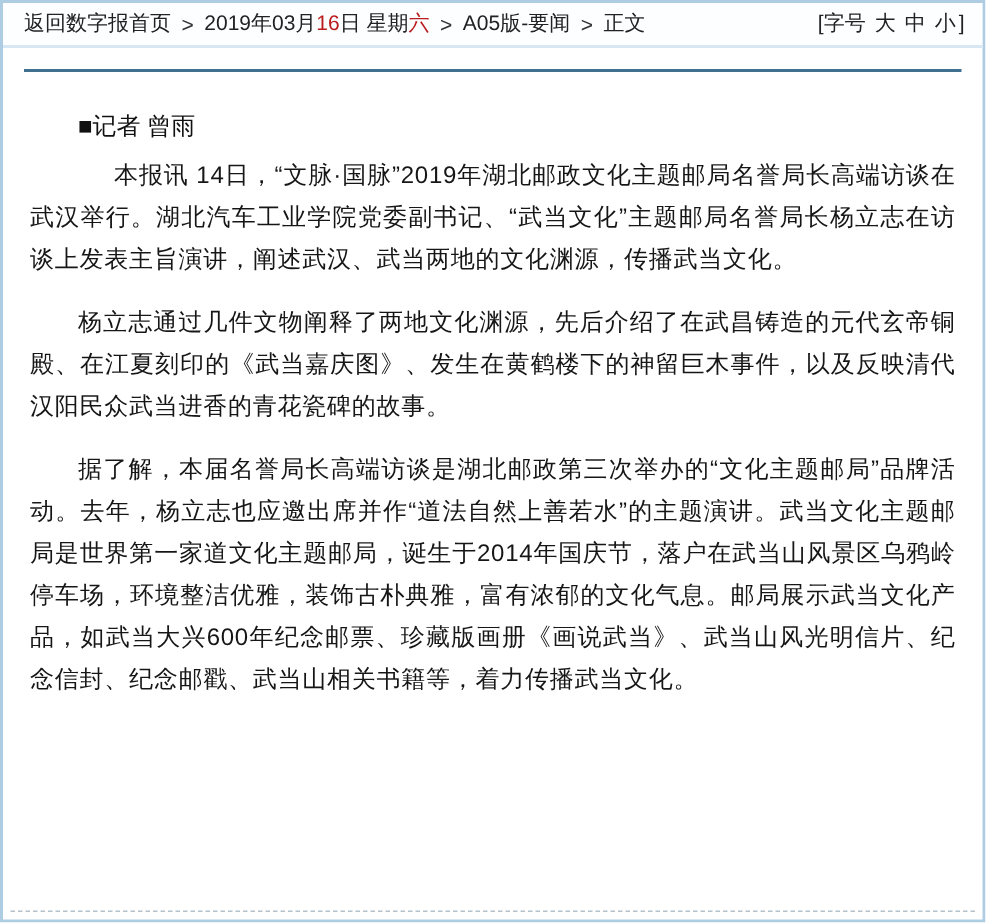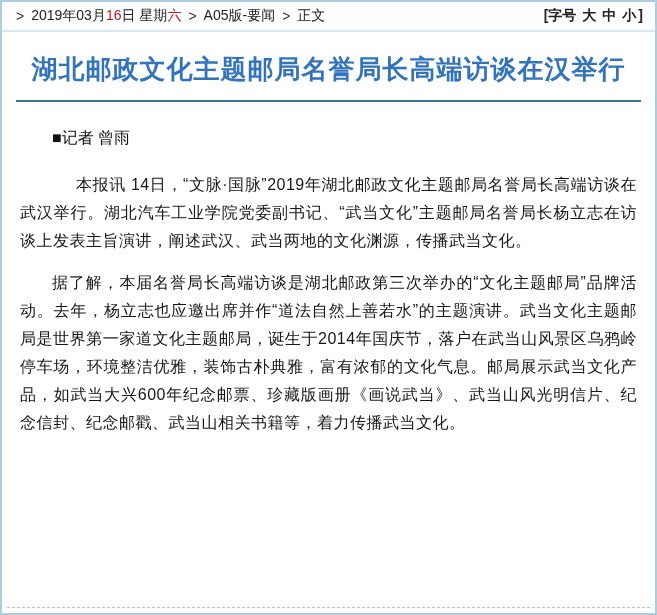--- a/index.html
+++ b/index.html
@@ -25,21 +25,21 @@
     background: #fdfeff;
     font-size: 14px;
     color: #222222;
     white-space: nowrap;
   }
   .crumbs { display: flex; align-items: center; }
   .crumbs > * { margin-right: 7px; }
   .crumb-link { color: #222222; text-decoration: none; cursor: pointer; }
   .crumb-sep { color: #333333; }
   .red { color: #b91c1c; }
-  .fontsize-ctl { display: flex; align-items: flex-start; color: #222222; font-weight: bold; }
+  .fontsize-ctl { display: flex; align-items: flex-start; color: #222222; }
   .fontsize-ctl .size-btn { margin-left: 6px; cursor: pointer; color: #222222; text-decoration: none; }
   .fontsize-ctl .bracket-close { margin-left: 2px; }
   
   .article-title {
     margin: 20px 12px 0 12px;
     text-align: center;
     font-size: 26px;
     font-weight: bold;
     color: #3273bb;
     letter-spacing: 1px;
@@ -60,59 +60,60 @@
   .content { padding: 6px 18px 0 18px; }
   p.para {
     font-size: 16px;
     line-height: 28px;
     color: #161616;
     text-align: justify;
     margin: 14px 0 0 0;
     text-indent: 2em;
     letter-spacing: 0.5px;
   }
-  p.para.first { text-indent: 3.5em; margin-top: 16px; }
+  p.para.first { text-indent: 3.5em; margin-top: 3px; }
   .bottom-dashed {
     position: absolute;
     left: 5px;
     right: 5px;
     bottom: 5px;
     border-top: 1px dashed #b4c2cc;
     height: 0;
   }
 </style>
 </head>
 <body>
 
 <div class="page">
 
   <div class="breadcrumb-bar">
     <div class="crumbs">
+      <a class="crumb-link">返回数字报首页</a>
       <span class="crumb-sep">&gt;</span>
       <span class="crumb-date"><span>2019年03月</span><span class="red">16</span><span>日 星期</span><span class="red">六</span></span>
       <span class="crumb-sep">&gt;</span>
       <a class="crumb-link">A05版-要闻</a>
       <span class="crumb-sep">&gt;</span>
       <span class="crumb-current">正文</span>
     </div>
     <div class="fontsize-ctl">
       <span>[字号</span>
       <a class="size-btn">大</a>
       <a class="size-btn">中</a>
       <a class="size-btn">小</a>
       <span class="bracket-close">]</span>
     </div>
   </div>
 
-  <h1 class="article-title">湖北邮政文化主题邮局名誉局长高端访谈在汉举行</h1>
 
   <hr class="title-rule">
 
   <div class="byline">■记者 曾雨</div>
 
   <div class="content">
     <p class="para first">本报讯 14日，“文脉·国脉”2019年湖北邮政文化主题邮局名誉局长高端访谈在武汉举行。湖北汽车工业学院党委副书记、“武当文化”主题邮局名誉局长杨立志在访谈上发表主旨演讲，阐述武汉、武当两地的文化渊源，传播武当文化。</p>
+    <p class="para">杨立志通过几件文物阐释了两地文化渊源，先后介绍了在武昌铸造的元代玄帝铜殿、在江夏刻印的《武当嘉庆图》、发生在黄鹤楼下的神留巨木事件，以及反映清代汉阳民众武当进香的青花瓷碑的故事。</p>
     <p class="para">据了解，本届名誉局长高端访谈是湖北邮政第三次举办的“文化主题邮局”品牌活动。去年，杨立志也应邀出席并作“道法自然上善若水”的主题演讲。武当文化主题邮局是世界第一家道文化主题邮局，诞生于2014年国庆节，落户在武当山风景区乌鸦岭停车场，环境整洁优雅，装饰古朴典雅，富有浓郁的文化气息。邮局展示武当文化产品，如武当大兴600年纪念邮票、珍藏版画册《画说武当》、武当山风光明信片、纪念信封、纪念邮戳、武当山相关书籍等，着力传播武当文化。</p>
   </div>
 
   <div class="bottom-dashed"></div>
 
 </div>
 
 </body></html>

